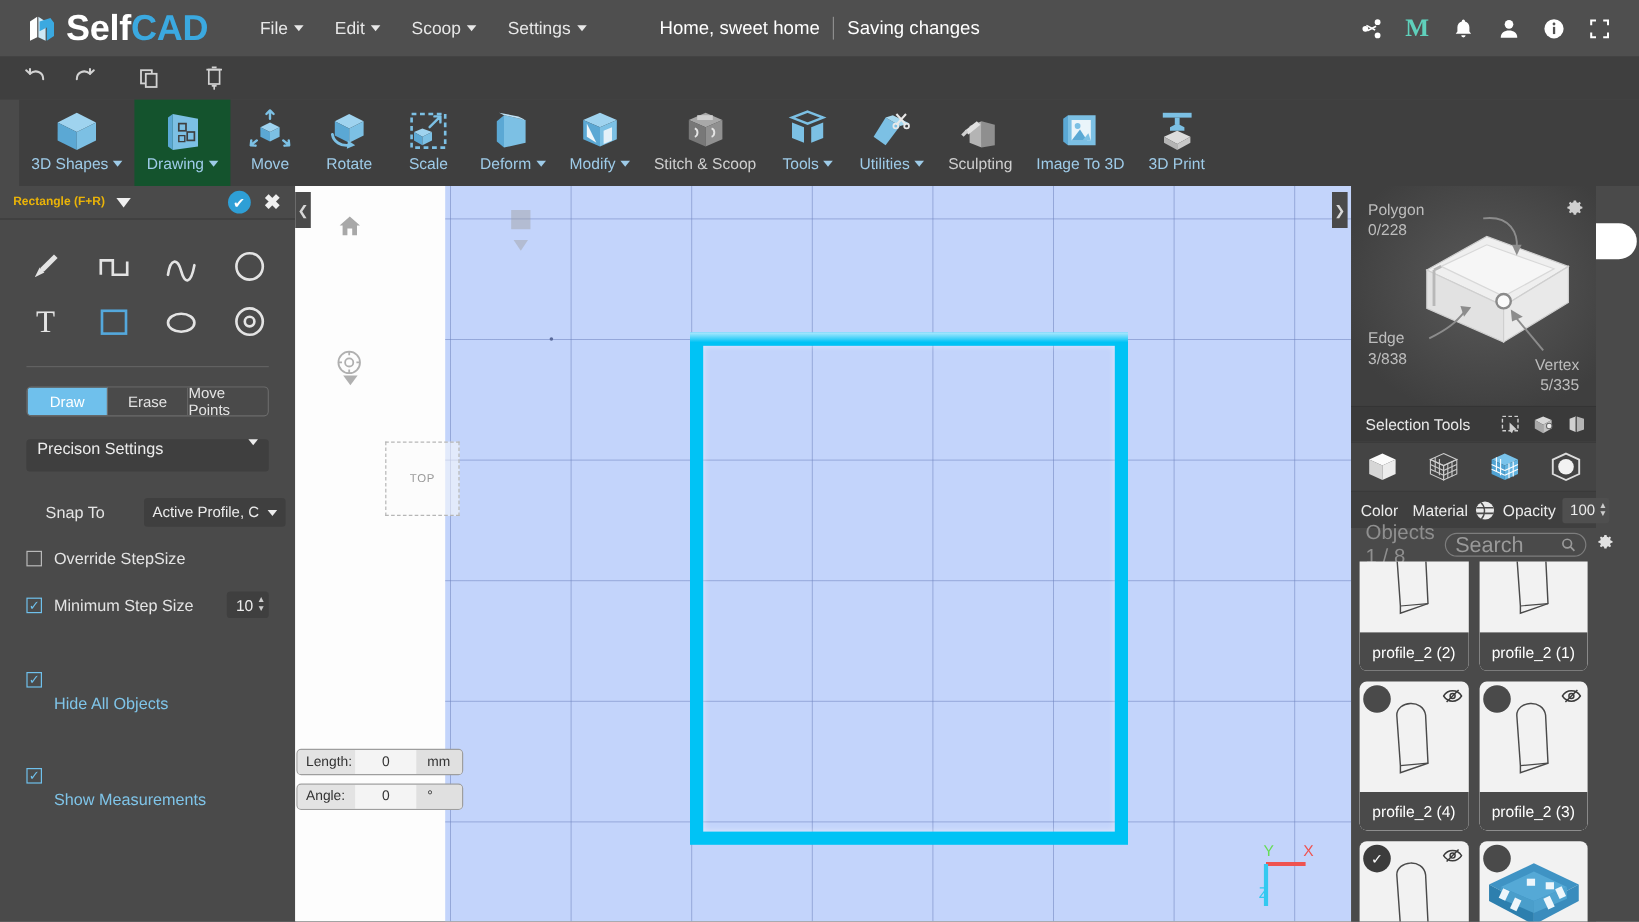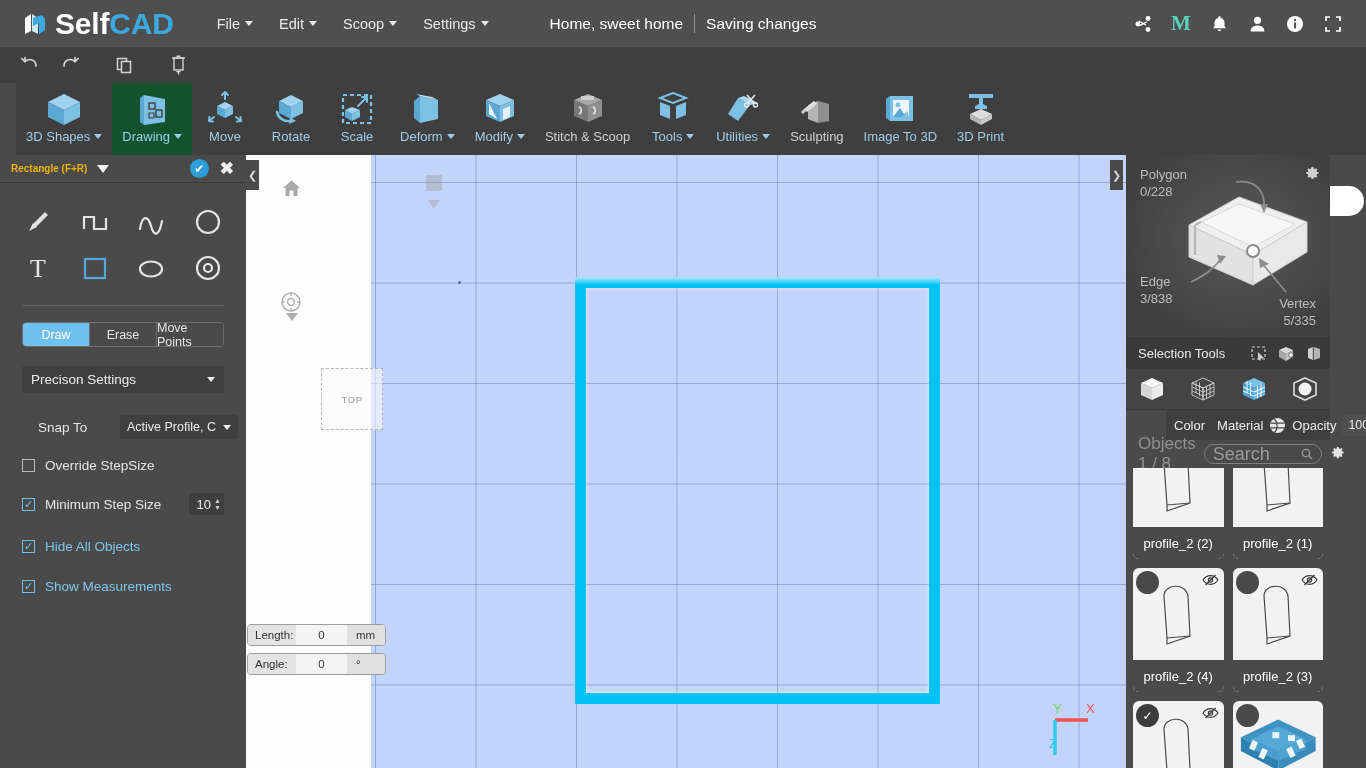--- a/index.html
+++ b/index.html
@@ -125,21 +125,21 @@
   .seg {
     flex: 1; display: flex; align-items: center; justify-content: center;
     font-size: 12.5px; color: #e4e4e4; background: #4a4a4a; cursor: pointer;
     border-right: 1px solid #6d6d6d;
   }
   .seg:last-child { border-right: none; }
   .seg.on { background: #6fc0ec; color: #ffffff; }
 
   .precbox {
     margin: 19px 0 0 22px; width: 202px; height: 27px; background: #3f3f3f;
-    border-radius: 3px; display: flex; align-items: center; padding: 0 9px;
+    border-radius: 3px; display: flex; padding: 0 9px;
     color: #ececec; font-size: 13.5px; cursor: pointer;
   }
   .precbox .caret-d { margin-left: auto; border-top-color: #ececec; }
 
   .snaprow { display: flex; align-items: center; margin: 22px 0 0 22px; }
   .snap-lbl { color: #e4e4e4; font-size: 13.5px; width: 82px; margin-left: 16px; }
   .snap-sel {
     width: 118px; height: 24px; background: #3f3f3f; border-radius: 3px;
     display: flex; align-items: center; padding: 0 7px; color: #ececec;
     font-size: 12.5px; cursor: pointer; overflow: hidden; white-space: nowrap;
@@ -147,21 +147,21 @@
   .snap-sel .caret-d { margin-left: auto; border-top-color: #ececec; flex: none; }
 
   .chkrow { display: flex; align-items: center; margin-left: 22px; }
   .cbox {
     width: 13px; height: 13px; border: 1px solid #b9b9b9; background: transparent;
     display: inline-flex; align-items: center; justify-content: center;
     font-size: 11px; cursor: pointer; flex: none;
   }
   .cbox.checked { border-color: #6fc0ec; color: #6fc0ec; }
   .chk-lbl { margin-left: 10px; font-size: 13.5px; color: #e4e4e4; }
-  .chk-lbl.blue { color: #7fc4e8; }
+  .chk-lbl.blue { color: #7fc4e8; margin-top: 40px; }
   .spin {
     margin-left: auto; margin-right: 22px; height: 22px; background: #3f3f3f;
     border-radius: 3px; display: flex; align-items: center; padding: 0 3px 0 8px;
     color: #ececec; font-size: 13px; gap: 3px;
   }
   .spin-arrows { display: flex; flex-direction: column; font-size: 7px; line-height: 7px; cursor: pointer; color: #cdcdcd; }
 
   
   .canvaswrap {
     position: absolute; left: 246px; top: 155px; width: 880px; height: 613px;
@@ -256,21 +256,21 @@
   .st-ico { cursor: pointer; color: #cfcfcf; display: flex; }
 
   .modebar {
     height: 42px; background: #444; display: flex; align-items: center;
     justify-content: space-around; border-top: 1px solid #3a3a3a; border-bottom: 1px solid #3a3a3a;
   }
   .mode-ico { cursor: pointer; display: flex; align-items: center; justify-content: center; width: 48px; height: 36px; }
 
   .matbar {
     height: 30px; background: #3f3f3f; display: flex; align-items: center;
-    padding: 0 6px 0 8px; gap: 6px; color: #ececec; font-size: 13px; margin-left: 40px;
+    padding: 0 6px 0 8px; gap: 6px; color: #ececec; font-size: 13px;
   }
   .color-dot { width: 17px; height: 17px; border-radius: 50%; background: #0b0b0b; cursor: pointer; }
   .mat-ico { cursor: pointer; color: #e9e9e9; display: flex; }
   .op-spin {
     margin-left: auto; height: 21px; background: #4f4f4f; border-radius: 2px;
     display: flex; align-items: center; padding: 0 2px 0 6px; gap: 3px; font-size: 12.5px;
   }
 
   .objbar { height: 28px; display: flex; align-items: center; padding: 0 8px 0 12px; gap: 8px; }
   .obj-count { color: #8f8f8f; font-size: 17px; }

